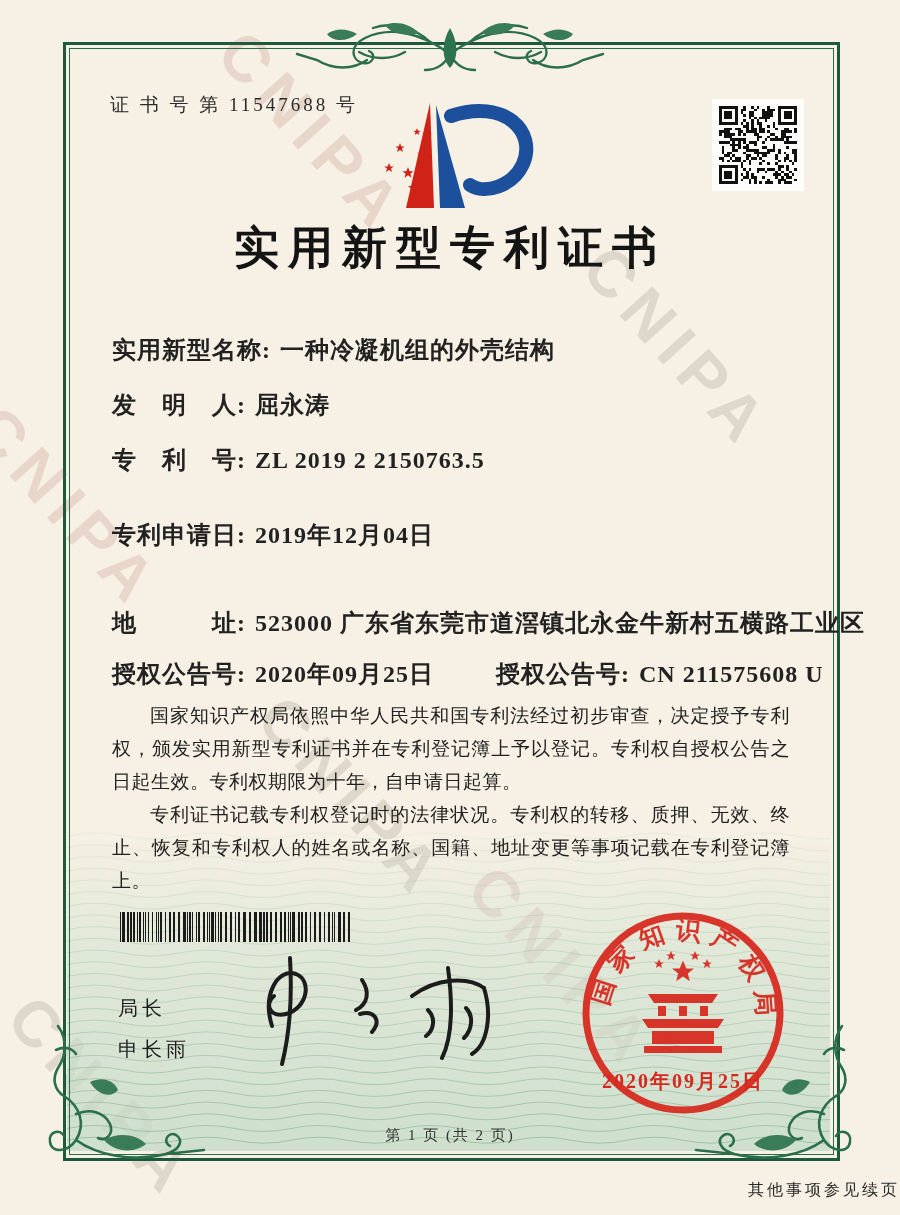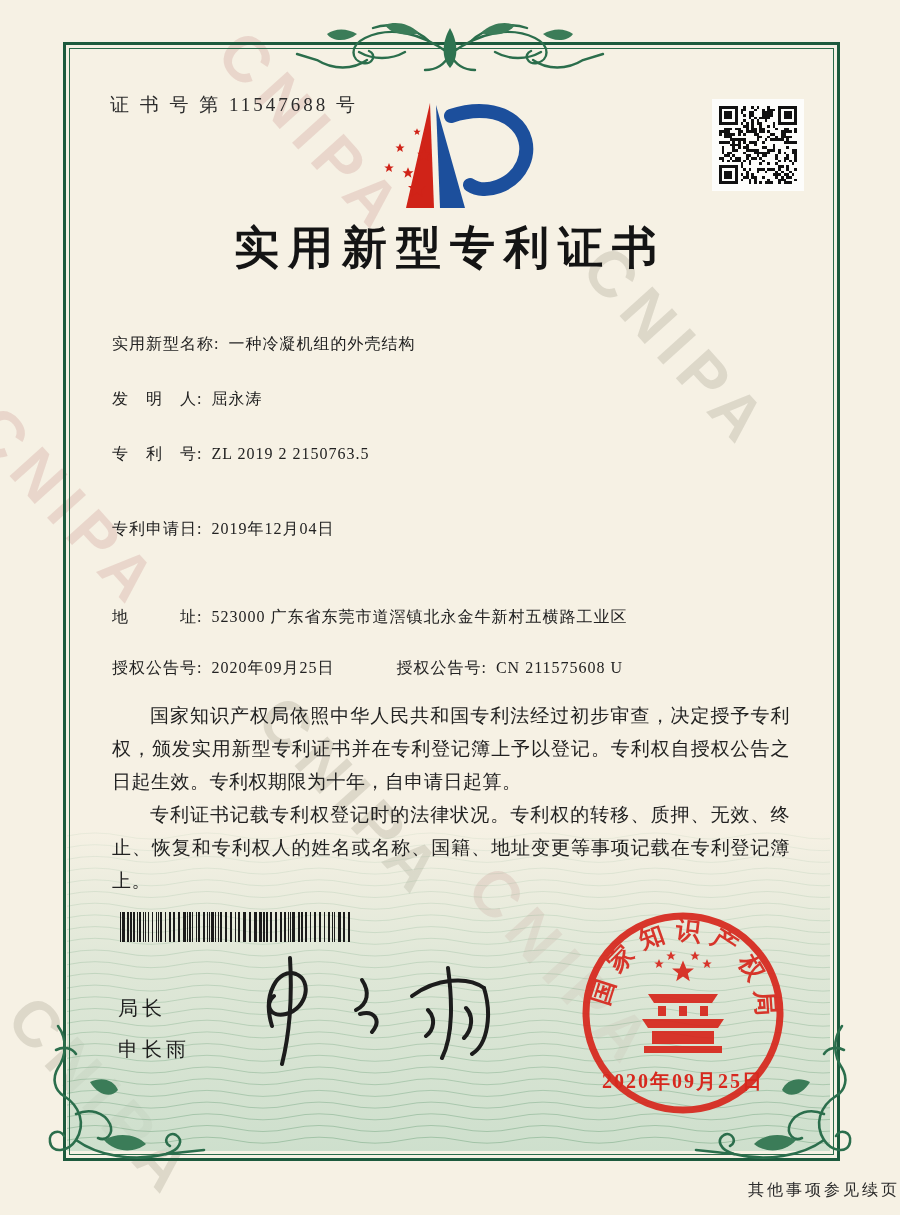--- a/index.html
+++ b/index.html
@@ -21,21 +21,21 @@
       background:linear-gradient(180deg,rgba(214,229,213,0) 0%,rgba(206,224,206,.55) 40%,rgba(196,219,199,.8) 100%);}
   .greenzone svg{position:absolute;inset:0;}
   
   .certno{position:absolute;left:110px;top:92px;font-size:19px;letter-spacing:3px;color:#2b2b2b;}
   .logo{position:absolute;left:333px;top:96px;width:218px;height:118px;}
   .qrbox{position:absolute;left:712px;top:99px;width:92px;height:92px;background:#fdfdfb;
          display:flex;align-items:center;justify-content:center;}
   .title{position:absolute;left:0;top:218px;width:100%;text-align:center;
          font-size:45px;font-weight:bold;letter-spacing:9px;color:#141414;}
   
-  .fieldrow{position:absolute;left:112px;width:680px;font-size:16px;white-space:nowrap;color:#222;}
+  .fieldrow{position:absolute;left:112px;width:680px;font-size:24px;white-space:nowrap;color:#222;font-weight:bold;}
   .flabel{letter-spacing:1px;}
   .fval{margin-left:9px;letter-spacing:1px;}
   .grant2{margin-left:62px;}
   
   .bodytext{position:absolute;left:112px;top:699px;width:678px;font-size:19px;
             line-height:33px;text-align:justify;color:#222;}
   .bodytext p{margin:0;text-indent:2em;letter-spacing:.5px;}
   
   .barcode{position:absolute;left:120px;top:912px;width:234px;height:30px;}
   .sigblock{position:absolute;left:118px;top:995px;font-size:20px;letter-spacing:4px;color:#1e1e1e;}
@@ -662,15 +662,16 @@
         <rect x="99" y="96" width="8" height="10"></rect>
         <rect x="120" y="96" width="8" height="10"></rect>
         <path d="M62,109 L144,109 L138,118 L68,118 Z"></path>
         <rect x="72" y="121" width="62" height="13"></rect>
         <rect x="64" y="136" width="78" height="7"></rect>
       </g>
     </g>
   </svg>
   <div class="sealdate">2020年09月25日</div>
 
+  <div class="pageinfo">第 1 页 (共 2 页)</div>
   <div class="contnote">其他事项参见续页</div>
 
 </div>
 
 </body></html>

